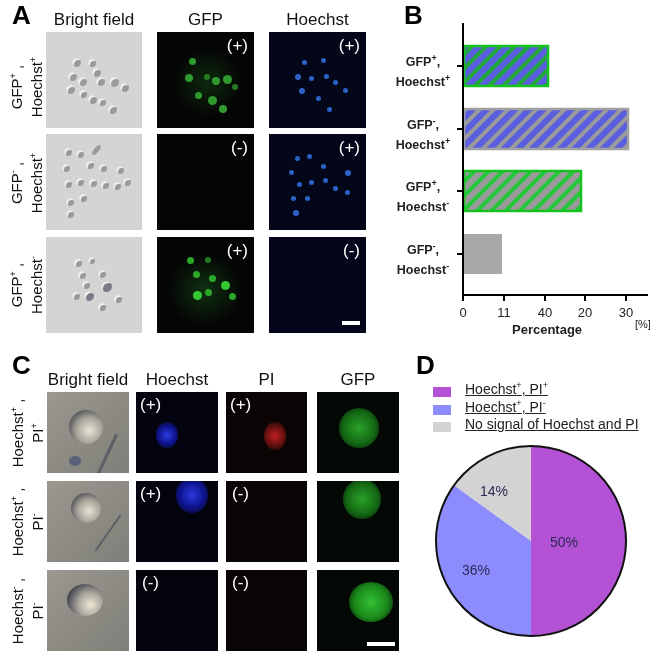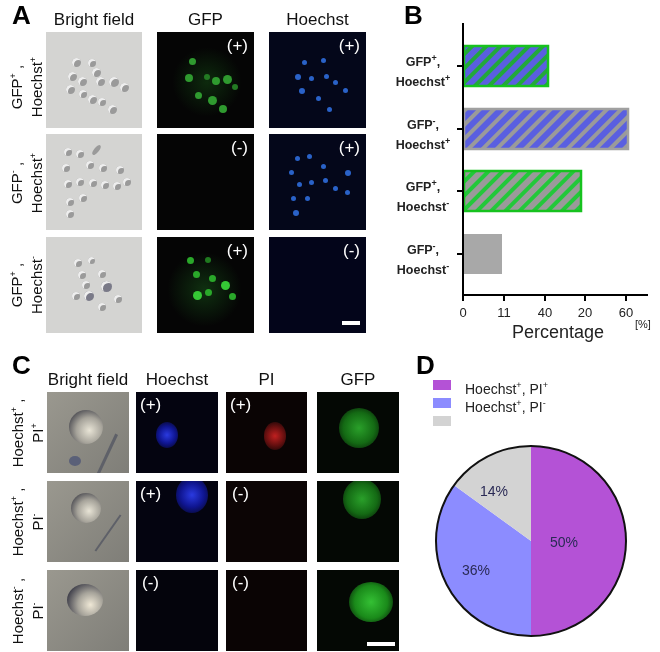--- a/index.html
+++ b/index.html
@@ -13,21 +13,21 @@
   .bfc { background:#8e8c86; }
   .dark { background:#050505; }
   .darkblue { background:#04071a; }
   .sign { position:absolute; color:#ffffff; font-size:17px; line-height:18px; }
   .rowlabel { position:absolute; transform:rotate(-90deg); transform-origin:center center; text-align:center;
               font-size:15px; line-height:16px; white-space:nowrap; color:#111; }
   .cell { position:absolute; border-radius:50%; }
   .scalebar { position:absolute; background:#ffffff; height:4px; }
   .ylab { position:absolute; font-weight:bold; font-size:12.5px; line-height:16px; text-align:center; color:#222; white-space:nowrap; }
   .tick-label { position:absolute; font-size:13px; color:#222; transform:translateX(-50%); }
-  .legend-item { position:absolute; display:flex; align-items:flex-start; font-size:14px; color:#222; white-space:nowrap; }
+  .legend-item { position:absolute; display:flex; align-items:flex-end; font-size:14px; color:#222; white-space:nowrap;text-decoration:underline; }
   .swatch { width:18px; height:10px; margin-right:14px; }
   .pie-label { font-family:"Liberation Sans", sans-serif; font-size:14px; fill:#2a2a55; }
   sup { font-size:9px; }
 </style>
 </head>
 <body>
 
 <div class="panel-letter" style="left:12px;top:2px;">A</div>
 <div class="col-title" style="left:46px;top:10px;width:96px;">Bright field</div>
 <div class="col-title" style="left:157px;top:10px;width:97px;">GFP</div>
@@ -207,22 +207,22 @@
 </div>
 <div class="ylab" style="left:390px;top:238px;width:66px;">
   <span>GFP</span><sup>-</sup>,<br>
   <span>Hoechst</span><sup>-</sup>
 </div>
 
 <div class="tick-label" style="left:463px;top:305px;">0</div>
 <div class="tick-label" style="left:504px;top:305px;">11</div>
 <div class="tick-label" style="left:545px;top:305px;">40</div>
 <div class="tick-label" style="left:585px;top:305px;">20</div>
-<div class="tick-label" style="left:626px;top:305px;">60</div>
-<div class="abs" style="left:512px;top:322px;font-size:18px;font-weight:normal;color:#222;">Percentage</div>
+<div class="tick-label" style="left:626px;top:305px;">30</div>
+<div class="abs" style="left:512px;top:322px;font-size:13px;font-weight:bold;color:#222;">Percentage</div>
 <div class="abs" style="left:635px;top:318px;font-size:11px;color:#222;">[%]</div>
 
 <div class="panel-letter" style="left:12px;top:352px;">C</div>
 <div class="col-title" style="left:40px;top:370px;width:96px;">Bright field</div>
 <div class="col-title" style="left:136px;top:370px;width:82px;">Hoechst</div>
 <div class="col-title" style="left:226px;top:370px;width:81px;">PI</div>
 <div class="col-title" style="left:317px;top:370px;width:82px;">GFP</div>
 
 <div class="rowlabel" style="left:-17px;top:416px;width:80px;height:34px;">
   <span>Hoechst</span><sup>+</sup> <span>,</span><br>
@@ -288,20 +288,21 @@
 <div class="legend-item" style="left:433px;top:380px;">
   <span class="swatch" style="background:#b452d6;"></span>
   <span><span>Hoechst</span><sup>+</sup><span>, PI</span><sup>+</sup></span>
 </div>
 <div class="legend-item" style="left:433px;top:398px;">
   <span class="swatch" style="background:#8c8cff;"></span>
   <span><span>Hoechst</span><sup>+</sup><span>, PI</span><sup>-</sup></span>
 </div>
 <div class="legend-item" style="left:433px;top:416px;">
   <span class="swatch" style="background:#d3d3d3;"></span>
+  <span>No signal of Hoechst and PI</span>
 </div>
 
 <svg class="abs" style="left:430px;top:440px;" width="202" height="202" viewBox="0 0 202 202">
 
   <path d="M101,101 L101,6 A95,95 0 0,1 101,196 Z" fill="#b452d6"></path>
   <path d="M101,101 L101,196 A95,95 0 0,1 24.1,45.2 Z" fill="#8c8cff"></path>
   <path d="M101,101 L24.1,45.2 A95,95 0 0,1 101,6 Z" fill="#d3d3d3"></path>
   <circle cx="101" cy="101" r="95" fill="none" stroke="#111" stroke-width="2"></circle>
   <text class="pie-label" x="120" y="107">50%</text>
   <text class="pie-label" x="32" y="135">36%</text>

